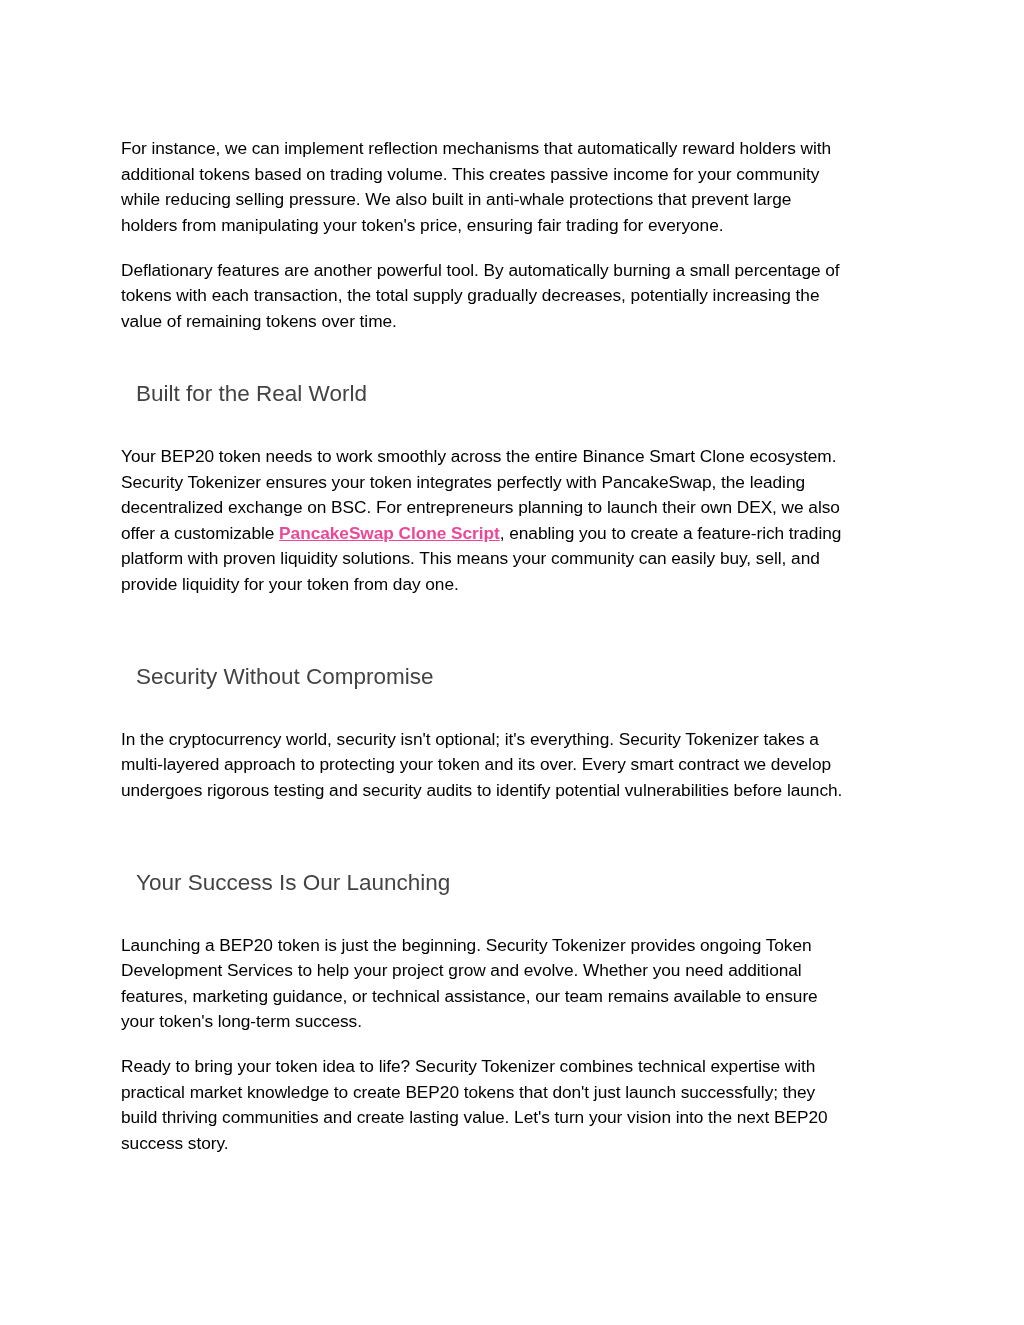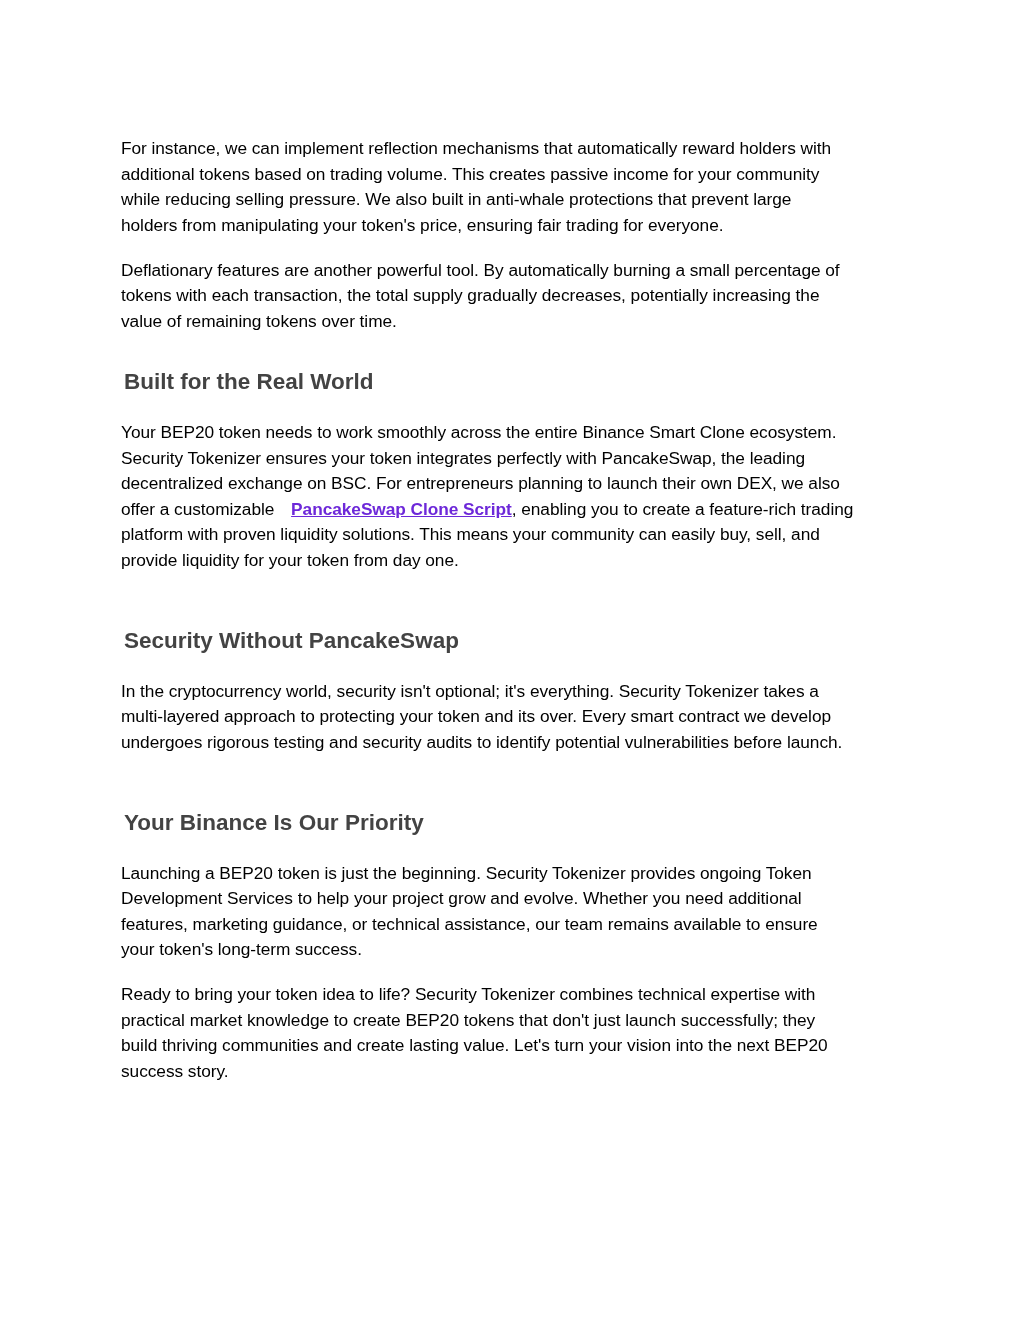--- a/index.html
+++ b/index.html
@@ -22,32 +22,31 @@
       width: 780px;
     }
     .para {
       margin: 0;
       font-size: 17.3px;
       line-height: 25.5px;
       white-space: pre-line;
       letter-spacing: -0.05px;
     }
     .heading {
-      margin: 3px;
+      margin: 15px;
       font-size: 22.5px;
-      font-weight: bold;
+      font-weight: normal;
       color: #434343;
       line-height: 30px;
     }
     .link {
-      color: #6d28d9;
+      color: #ec4899;
       font-weight: bold;
       text-decoration: underline;
       cursor: pointer;
-      margin-left: 12px;
     }
     .gap-para { height: 19.5px; }
     .gap-before-h { height: 30px; }
     .gap-after-h { height: 20px; }
   </style>
 </head>
 <body>
 
 <div class="page">
 
@@ -66,30 +65,30 @@
 
   <p class="para"><span>Your BEP20 token needs to work smoothly across the entire Binance Smart Clone ecosystem.
 Security Tokenizer ensures your token integrates perfectly with PancakeSwap, the leading
 decentralized exchange on BSC. For entrepreneurs planning to launch their own DEX, we also
 offer a customizable </span><a class="link">PancakeSwap Clone Script</a><span>, enabling you to create a feature-rich trading
 platform with proven liquidity solutions. This means your community can easily buy, sell, and
 provide liquidity for your token from day one.</span></p>
   <div class="gap-para"></div>
 
   <div class="gap-before-h"></div>
-  <h2 class="heading">Security Without PancakeSwap</h2>
+  <h2 class="heading">Security Without Compromise</h2>
   <div class="gap-after-h"></div>
 
   <p class="para">In the cryptocurrency world, security isn't optional; it's everything. Security Tokenizer takes a
 multi-layered approach to protecting your token and its over. Every smart contract we develop
 undergoes rigorous testing and security audits to identify potential vulnerabilities before launch.</p>
   <div class="gap-para"></div>
 
   <div class="gap-before-h"></div>
-  <h2 class="heading">Your Binance Is Our Priority</h2>
+  <h2 class="heading">Your Success Is Our Launching</h2>
   <div class="gap-after-h"></div>
 
   <p class="para">Launching a BEP20 token is just the beginning. Security Tokenizer provides ongoing Token
 Development Services to help your project grow and evolve. Whether you need additional
 features, marketing guidance, or technical assistance, our team remains available to ensure
 your token's long-term success.</p>
   <div class="gap-para"></div>
   <p class="para">Ready to bring your token idea to life? Security Tokenizer combines technical expertise with
 practical market knowledge to create BEP20 tokens that don't just launch successfully; they
 build thriving communities and create lasting value. Let's turn your vision into the next BEP20

